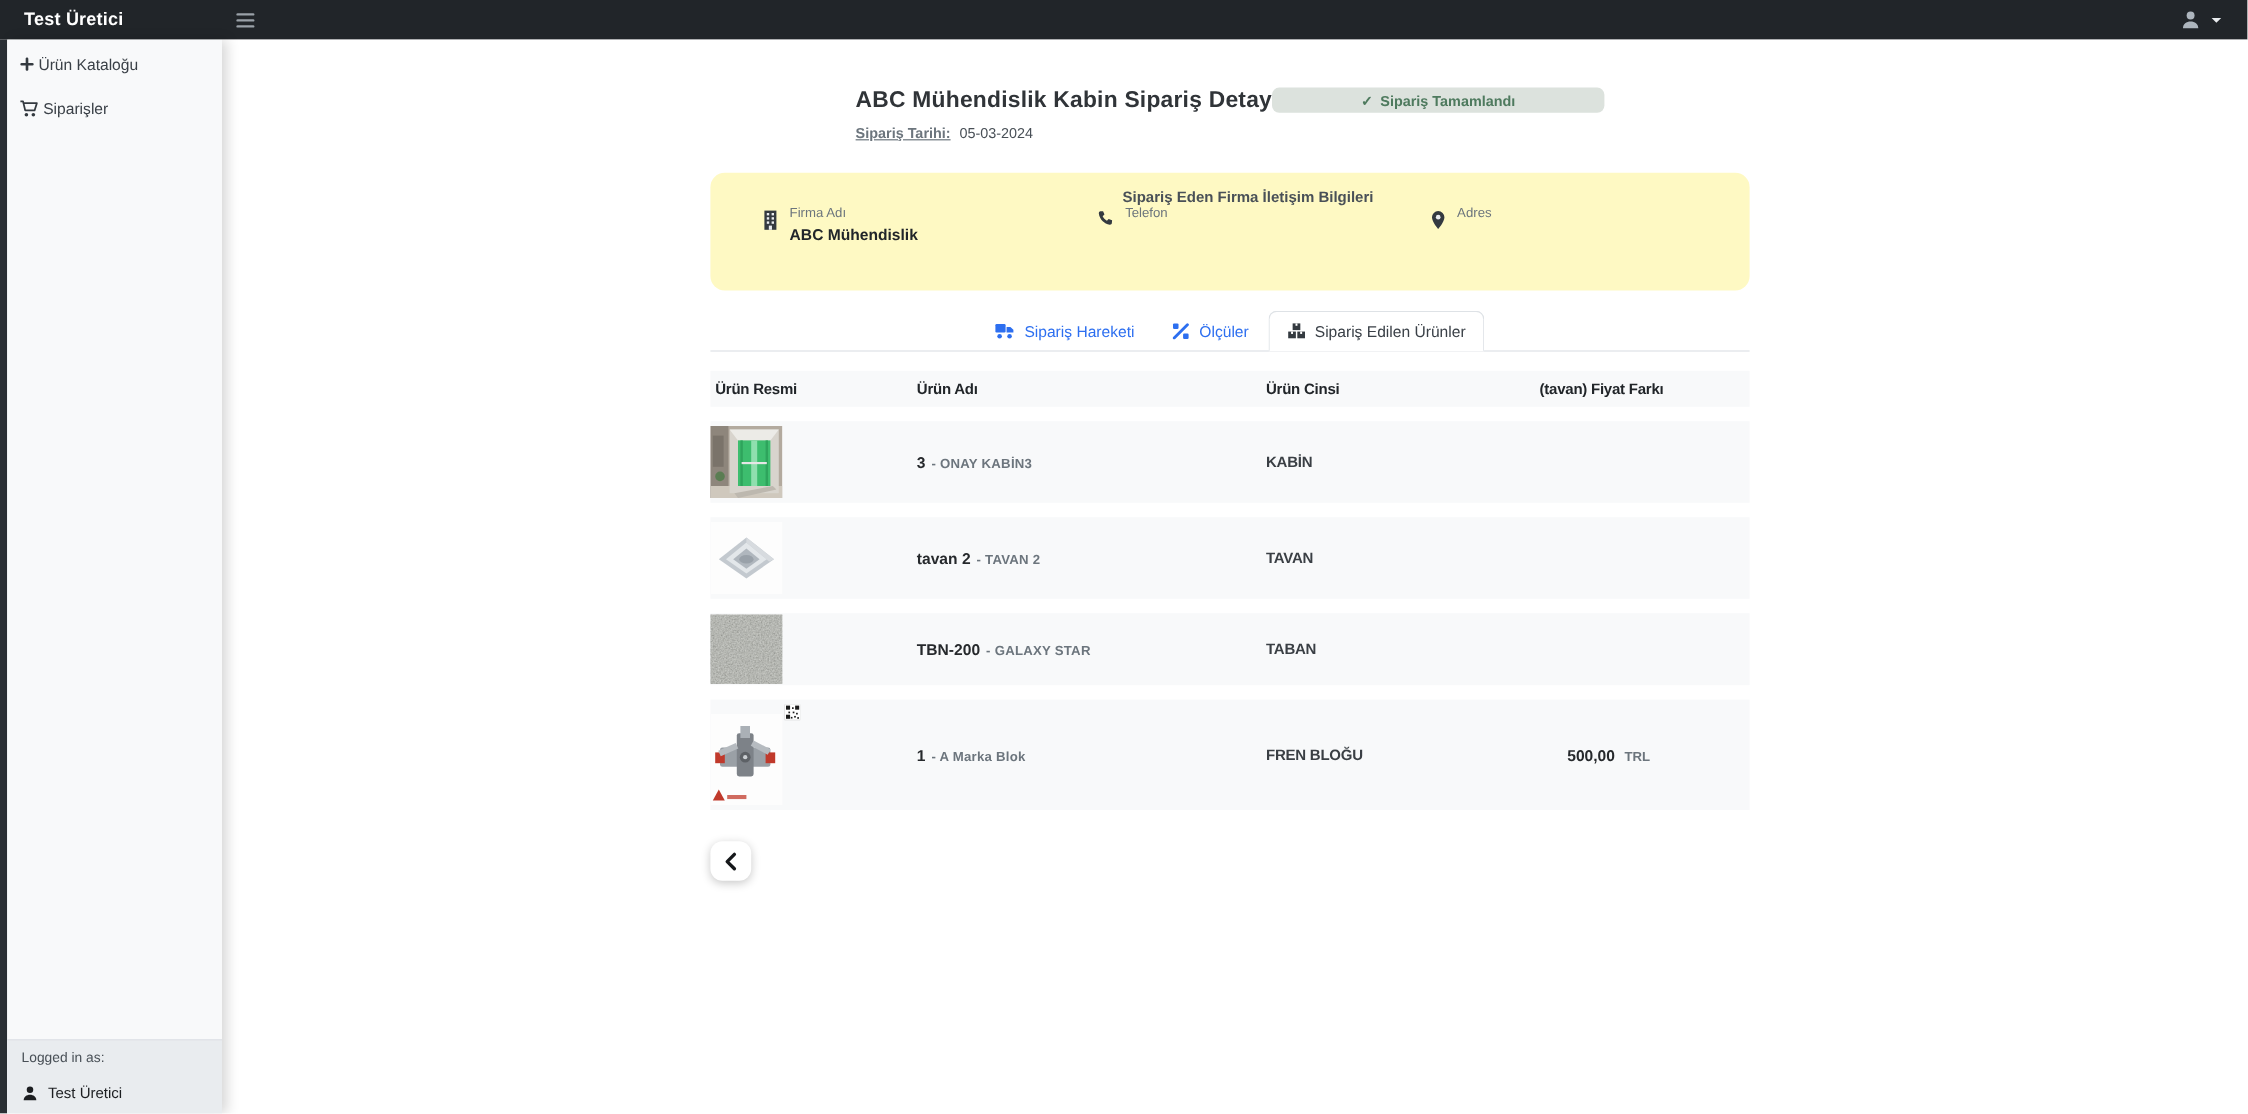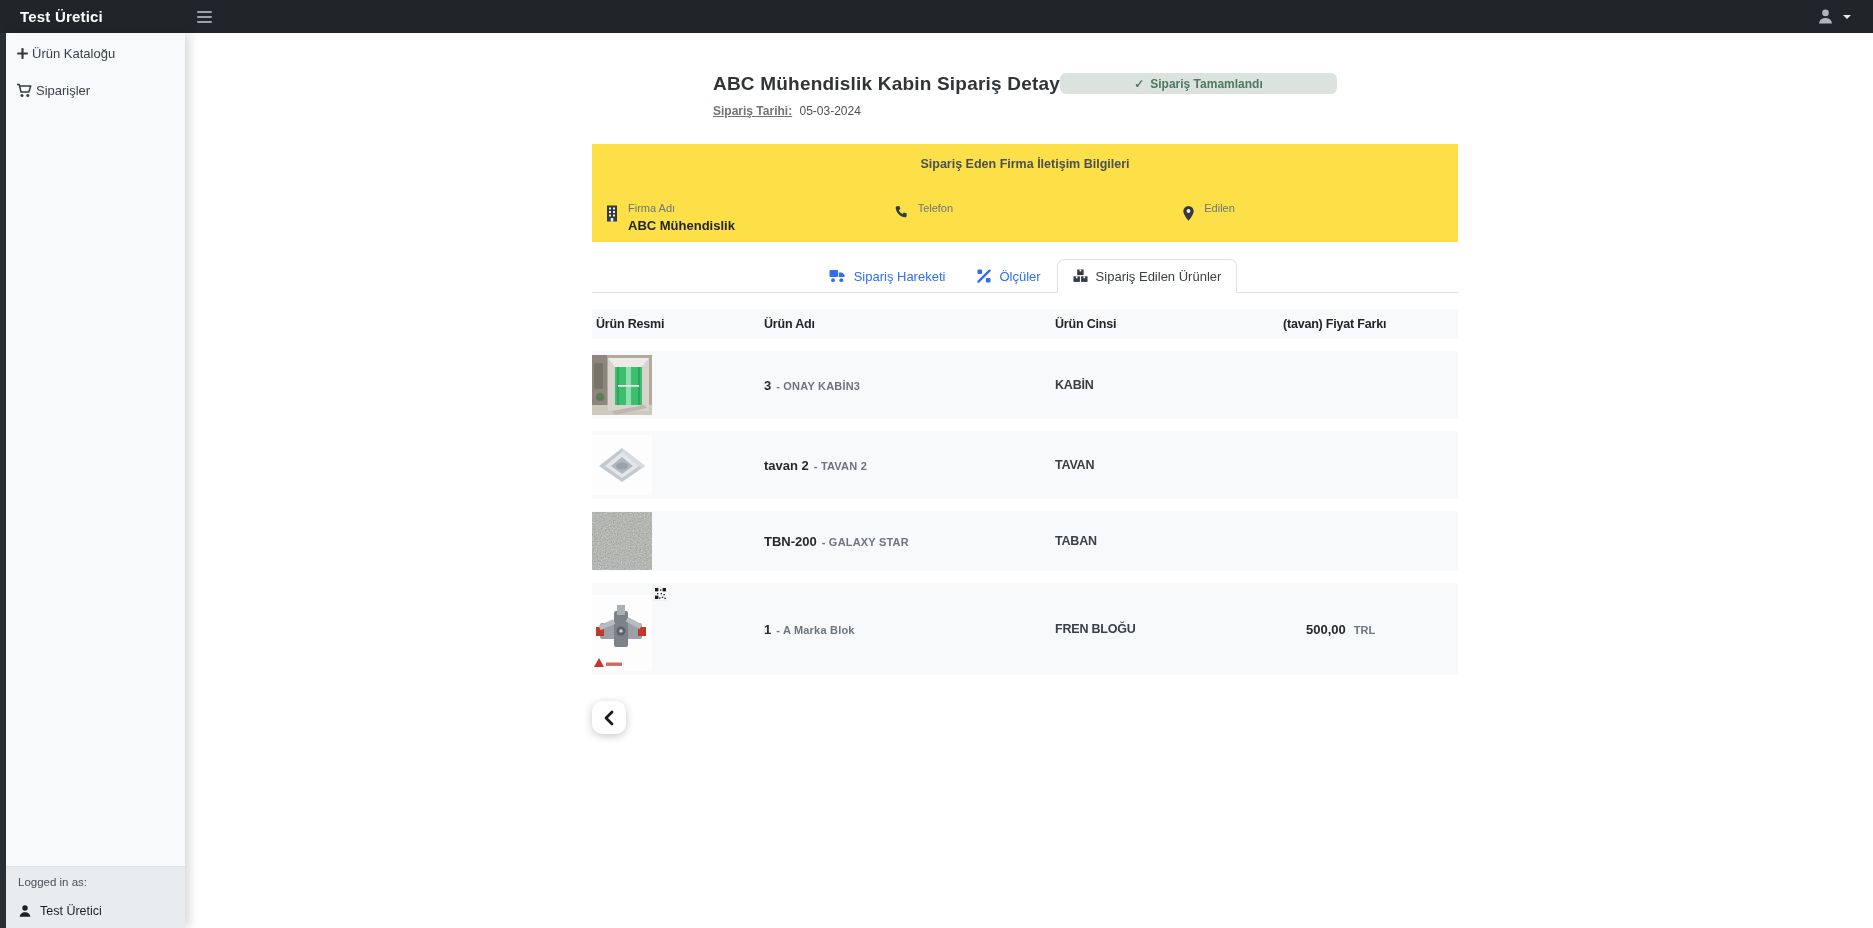--- a/index.html
+++ b/index.html
@@ -34,23 +34,23 @@
   .title-row { padding-top:40px; display:flex; justify-content:center; align-items:flex-start; }
   h1 { font-size:19px; font-weight:700; color:#303438; letter-spacing:.2px; line-height:22px; }
   .date-line { margin-top:9px; font-size:12px; }
   .date-label { color:#6c757d; font-weight:600; text-decoration:underline; }
   .date-value { color:#495057; margin-left:4px; }
   .badge { height:21px; width:277px; background:#dce2dd; border-radius:6px; display:flex;
     align-items:center; justify-content:center; gap:6px; font-size:12px; font-weight:700; color:#4e7a5e; }
   .badge .check { font-size:12px; }
 
   
-  .contact-panel { margin-top:26px; height:98px; background:#fde047; border-radius:0; padding-top:13px; }
+  .contact-panel { margin-top:26px; height:98px; background:#fef9c3; border-radius:12px; padding-top:13px;padding-left:30px; }
   .panel-title { text-align:center; font-size:12.5px; font-weight:600; color:#495057; }
-  .fields { display:flex; margin-top:31px; }
+  .fields { display:flex; margin-top:1px; }
   .field { width:33.33%; padding-left:13px; display:flex; gap:9px; }
   .field .f-icon { margin-top:3px; flex:0 0 auto; }
   .f-label { font-size:11px; color:#6c757d; }
   .f-value { font-size:13px; font-weight:600; color:#212529; margin-top:4px; min-height:15px; }
 
   
   .tabs { margin-top:17px; display:flex; justify-content:center; border-bottom:1px solid #dee2e6; }
   .tab { display:flex; align-items:center; gap:8px; height:34px; padding:0 15px; font-size:13px;
     color:#2d6ff0; cursor:pointer; background:none; border:1px solid transparent; margin-bottom:-1px; }
   .tab.active { background:#fff; color:#3a4047; border-color:#dee2e6; border-bottom-color:#fff;
@@ -176,21 +176,21 @@
               <div class="f-label">Telefon</div>
               <div class="f-value"></div>
             </div>
           </div>
           <div class="field">
             <svg class="f-icon" width="13" height="17" viewBox="0 0 14 18">
               <path d="M7 .8A5.6 5.6 0 0 0 1.4 6.4C1.4 10.6 7 17 7 17s5.6-6.4 5.6-10.6A5.6 5.6 0 0 0 7 .8z" fill="#343a40"></path>
               <circle cx="7" cy="6.3" r="2.1" fill="#e9ecef"></circle>
             </svg>
             <div>
-              <div class="f-label">Edilen</div>
+              <div class="f-label">Adres</div>
               <div class="f-value"></div>
             </div>
           </div>
         </div>
       </section>
 
       <div class="tabs">
         <button class="tab">
           <svg width="17" height="14" viewBox="0 0 17 14">
             <rect x="0.5" y="1" width="8.5" height="7" rx="1" fill="#2d6ff0"></rect>

